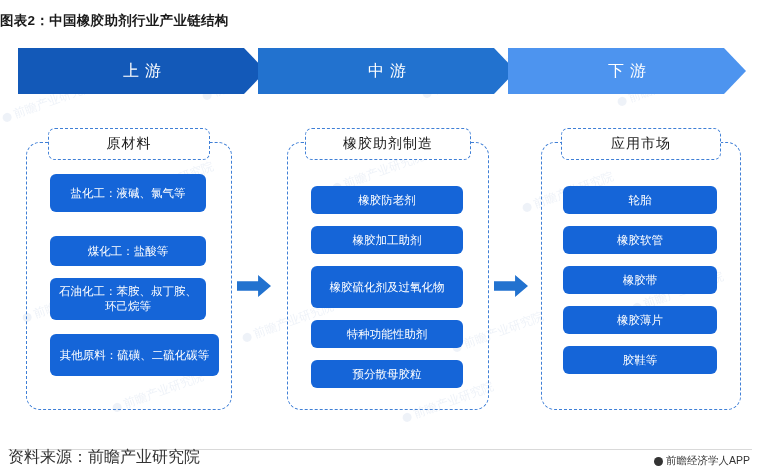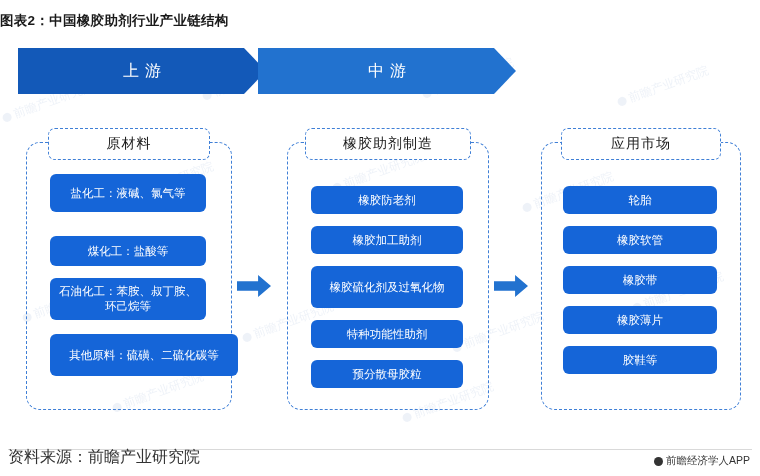--- a/index.html
+++ b/index.html
@@ -167,28 +167,29 @@
   <div class="wm" style="left:20px; top:260px;"><span class="wm-dot"></span>前瞻产业研究院</div>
   <div class="wm" style="left:240px;top:280px;"><span class="wm-dot"></span>前瞻产业研究院</div>
   <div class="wm" style="left:450px;top:290px;"><span class="wm-dot"></span>前瞻产业研究院</div>
   <div class="wm" style="left:630px;top:250px;"><span class="wm-dot"></span>前瞻产业研究院</div>
   <div class="wm" style="left:110px;top:350px;"><span class="wm-dot"></span>前瞻产业研究院</div>
   <div class="wm" style="left:400px;top:360px;"><span class="wm-dot"></span>前瞻产业研究院</div>
 
   <div class="banner-row">
     <div class="banner up">上游</div>
     <div class="banner mid">中游</div>
+    <div class="banner down">下游</div>
   </div>
 
   <div class="dashed" style="left:26px; top:108px; width:204px; height:266px;"></div>
   <div class="group-label" style="left:48px; top:94px; width:160px;">原材料</div>
   <div class="node" style="left:50px;  top:140px; width:156px; height:38px;">盐化工：液碱、氯气等</div>
   <div class="node" style="left:50px;  top:202px; width:156px; height:30px;">煤化工：盐酸等</div>
   <div class="node" style="left:50px;  top:244px; width:156px; height:42px;">石油化工：苯胺、叔丁胺、环己烷等</div>
-  <div class="node" style="left:50px;  top:300px; width:188px; height:42px;">其他原料：硫磺、二硫化碳等</div>
+  <div class="node" style="left:50px;  top:300px; width:169px; height:42px;">其他原料：硫磺、二硫化碳等</div>
 
   <div class="blockarrow" style="left:237px; top:241px;"></div>
 
   <div class="dashed" style="left:287px; top:108px; width:200px; height:266px;"></div>
   <div class="group-label" style="left:305px; top:94px; width:164px;">橡胶助剂制造</div>
   <div class="node" style="left:311px; top:152px; width:152px; height:28px;">橡胶防老剂</div>
   <div class="node" style="left:311px; top:192px; width:152px; height:28px;">橡胶加工助剂</div>
   <div class="node" style="left:311px; top:232px; width:152px; height:42px;">橡胶硫化剂及过氧化物</div>
   <div class="node" style="left:311px; top:286px; width:152px; height:28px;">特种功能性助剂</div>
   <div class="node" style="left:311px; top:326px; width:152px; height:28px;">预分散母胶粒</div>

